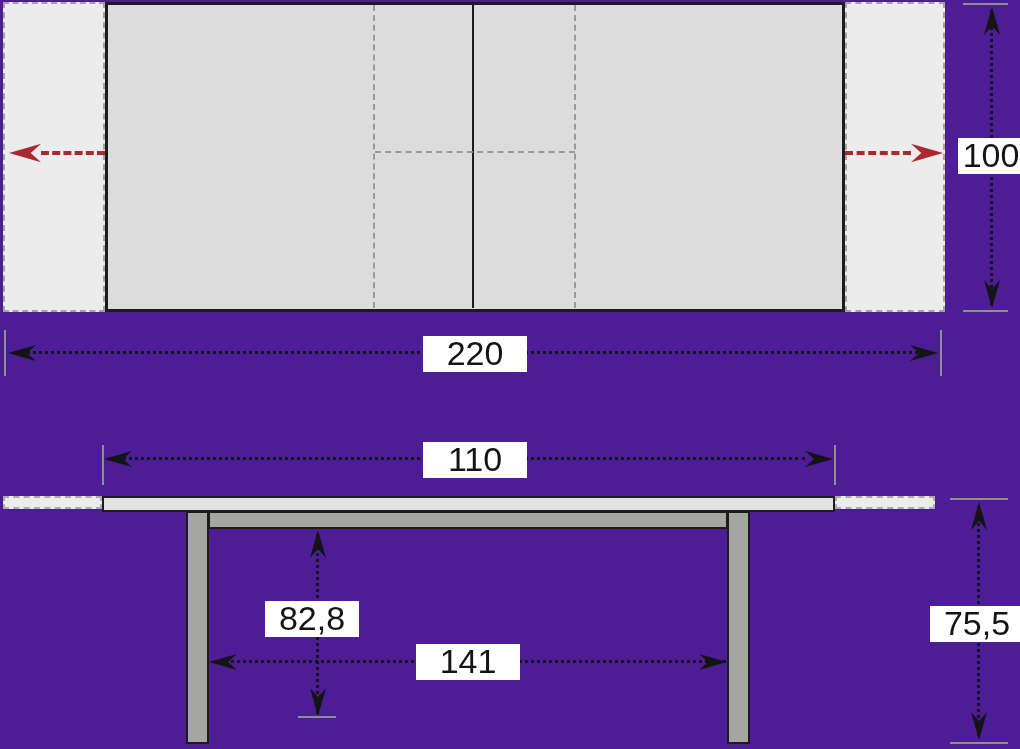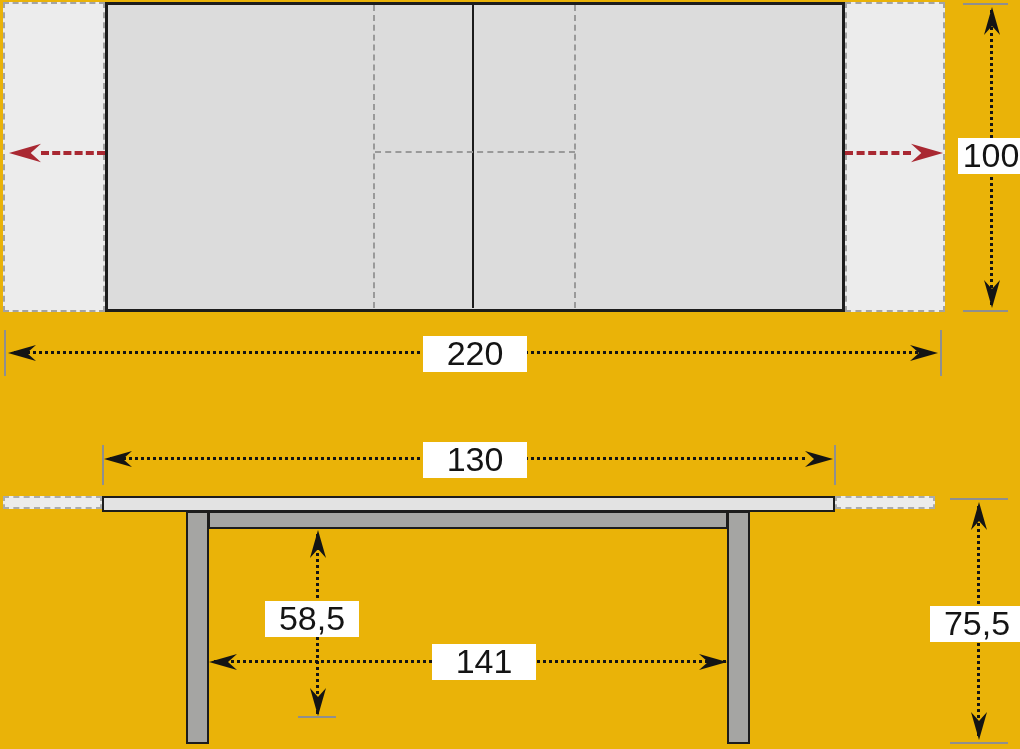--- a/index.html
+++ b/index.html
@@ -1,17 +1,17 @@
 <!DOCTYPE html>
 <html><head>
 <meta charset="utf-8">
 <style>
   html,body{margin:0;padding:0;background:#ffffff;}
   .canvas{
-    position:relative;width:1020px;height:749px;background:#eab308;overflow:hidden;
+    position:relative;width:1020px;height:749px;background:#4c1d95;overflow:hidden;
     font-family:"Liberation Sans",sans-serif;
   }
   .abs{position:absolute;}
   
   .ext-leaf{
     position:absolute;background:#ececec;border:2px dashed #a3a3a3;box-sizing:border-box;
   }
   .table-top{
     position:absolute;left:105px;top:2px;width:740px;height:310px;
     background:#dcdcdc;border:3px solid #1c1c1c;box-sizing:border-box;
@@ -103,51 +103,51 @@
     <div>
       <div class="tick-v" style="left:102px;top:445px;height:40px;"></div>
       <div class="tick-v" style="left:834px;top:445px;height:40px;"></div>
       <div class="dim-h" style="left:110px;top:457px;width:695px;"></div>
       <svg class="arrow" style="left:104px;top:450px;" width="28" height="18" viewBox="0 0 28 18">
         <polygon points="28,1 0,9 28,17 19,9" fill="#141414"></polygon>
         </svg>
       <svg class="arrow" style="left:805px;top:450px;" width="28" height="18" viewBox="0 0 28 18">
         <polygon points="0,1 28,9 0,17 9,9" fill="#141414"></polygon>
         </svg>
-      <div class="dim-label" style="left:423px;top:442px;width:100px;">130</div>
+      <div class="dim-label" style="left:423px;top:442px;width:100px;">110</div>
     </div>
 
     <div class="ext-leaf-side" style="left:3px;width:99px;"></div>
     <div class="ext-leaf-side" style="left:835px;width:100px;"></div>
     <div class="apron"></div>
     <div class="leg" style="left:186px;"></div>
     <div class="leg" style="left:727px;"></div>
     <div class="slab"></div>
 
     <div>
       <svg class="arrow" style="left:309px;top:530px;" width="18" height="28" viewBox="0 0 18 28">
         <polygon points="1,28 9,0 17,28 9,19" fill="#141414"></polygon>
         </svg>
       <div class="dim-v" style="left:316px;top:534px;height:180px;"></div>
       <svg class="arrow" style="left:309px;top:688px;" width="18" height="28" viewBox="0 0 18 28">
         <polygon points="1,0 9,28 17,0 9,9" fill="#141414"></polygon>
         </svg>
       <div class="tick-h" style="left:298px;top:716px;width:38px;"></div>
-      <div class="dim-label" style="left:265px;top:601px;width:90px;">58,5</div>
+      <div class="dim-label" style="left:265px;top:601px;width:90px;">82,8</div>
     </div>
 
     <div>
       <div class="dim-h" style="left:214px;top:660px;width:512px;"></div>
       <svg class="arrow" style="left:209px;top:653px;" width="28" height="18" viewBox="0 0 28 18">
         <polygon points="28,1 0,9 28,17 19,9" fill="#141414"></polygon>
         </svg>
       <svg class="arrow" style="left:699px;top:653px;" width="28" height="18" viewBox="0 0 28 18">
         <polygon points="0,1 28,9 0,17 9,9" fill="#141414"></polygon>
         </svg>
-      <div class="dim-label" style="left:432px;top:644px;width:100px;">141</div>
+      <div class="dim-label" style="left:416px;top:644px;width:100px;">141</div>
     </div>
 
     <div>
       <div class="tick-h" style="left:950px;top:498px;width:58px;"></div>
       <div class="tick-h" style="left:950px;top:742px;width:58px;"></div>
       <svg class="arrow" style="left:970px;top:502px;" width="18" height="28" viewBox="0 0 18 28">
         <polygon points="1,28 9,0 17,28 9,19" fill="#141414"></polygon>
         </svg>
       <div class="dim-v" style="left:977px;top:506px;height:230px;"></div>
       <svg class="arrow" style="left:970px;top:712px;" width="18" height="28" viewBox="0 0 18 28">

